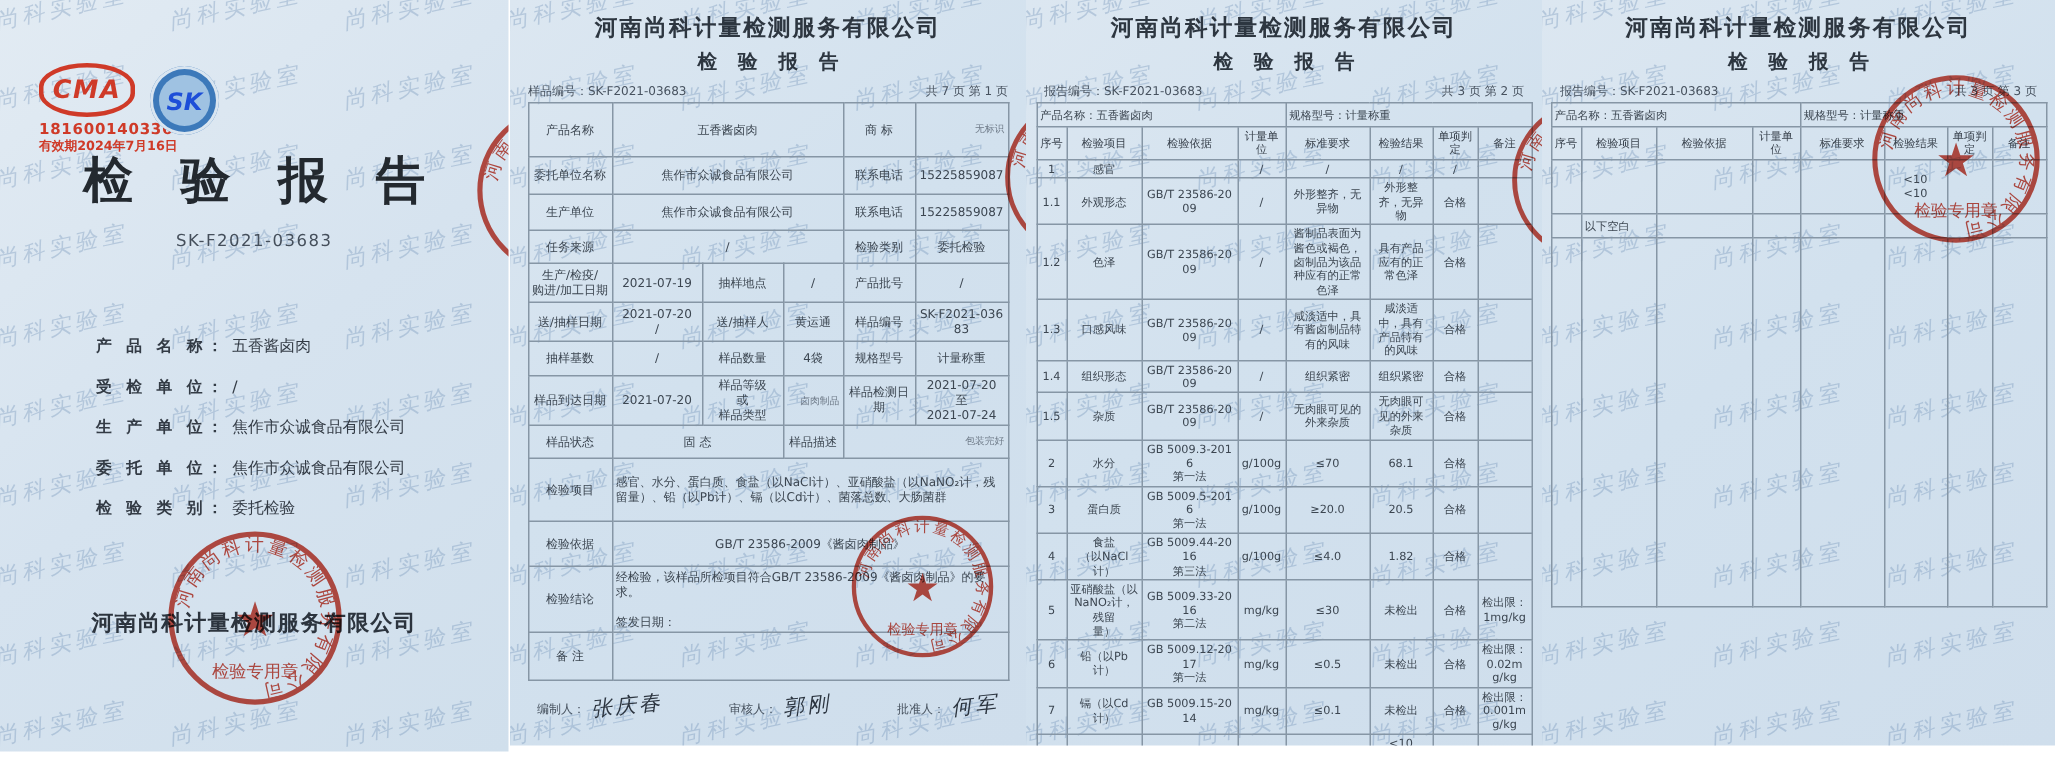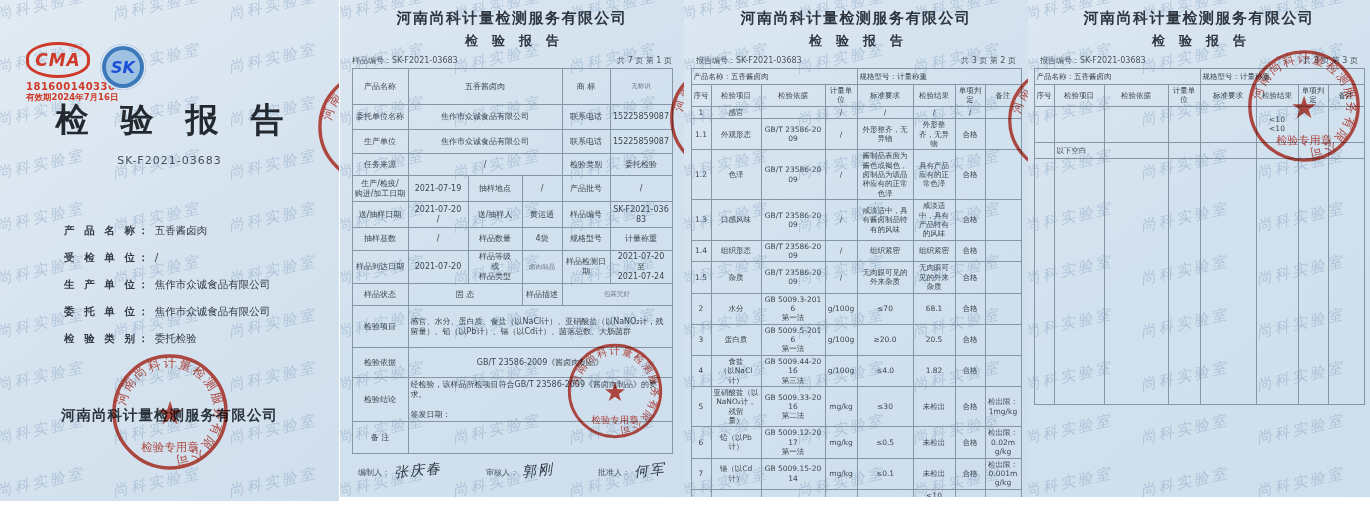--- a/index.html
+++ b/index.html
@@ -45,21 +45,21 @@
   .p1-footer{position:absolute;left:0;right:0;top:406px;text-align:center;font-size:14.5px;
     font-weight:bold;color:#2c343e;letter-spacing:1px;}
 
   
   table{border-collapse:collapse;margin:0 auto;table-layout:fixed;background:transparent;}
   td{border:1px solid #8696a5;font-size:8px;color:#3c4651;text-align:center;vertical-align:middle;
      padding:1px 2px;white-space:pre-line;word-break:break-all;line-height:1.25;}
   #page3 td,#page4 td{font-size:7.5px;}
   td.tl{text-align:left;}
   td.hd{color:#39424d;}
-  td.tiny{font-size:6.5px;color:#6e7a88;}
+  td.tiny{font-size:6.5px;color:#6e7a88;text-align:right;}
   .sig-row{display:flex;justify-content:space-between;padding:8px 18px 0 18px;font-size:8px;color:#47525f;align-items:center;}
   .hand{font-size:14px;color:#2c3540;font-style:italic;transform:rotate(-6deg);display:inline-block;
     font-family:"DejaVu Serif",serif;letter-spacing:2px;margin-left:4px;}
 
   
   .stamp{position:absolute;z-index:3;mix-blend-mode:multiply;opacity:.88;}
   #st-p1-main{left:110px;top:352px;width:120px;}
   #st-p1-edge{right:-95px;top:68px;width:118px;}
   #st-p2-main{left:226px;top:342px;width:98px;}
   #st-p2-edge{right:-96px;top:62px;width:112px;}

